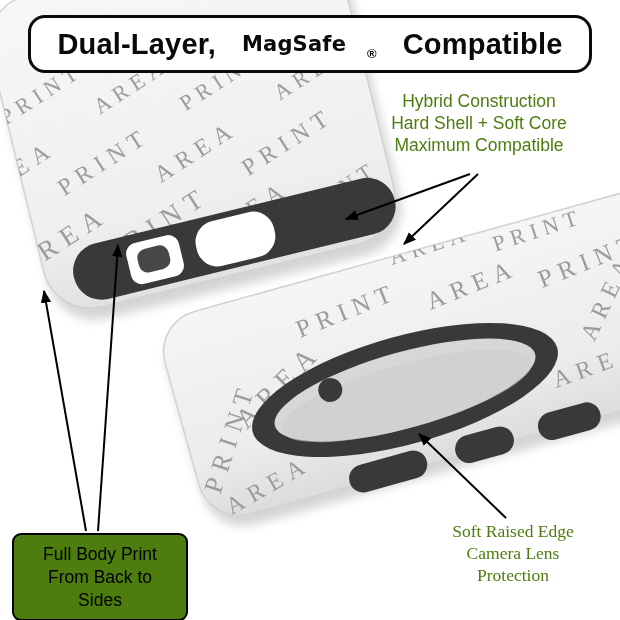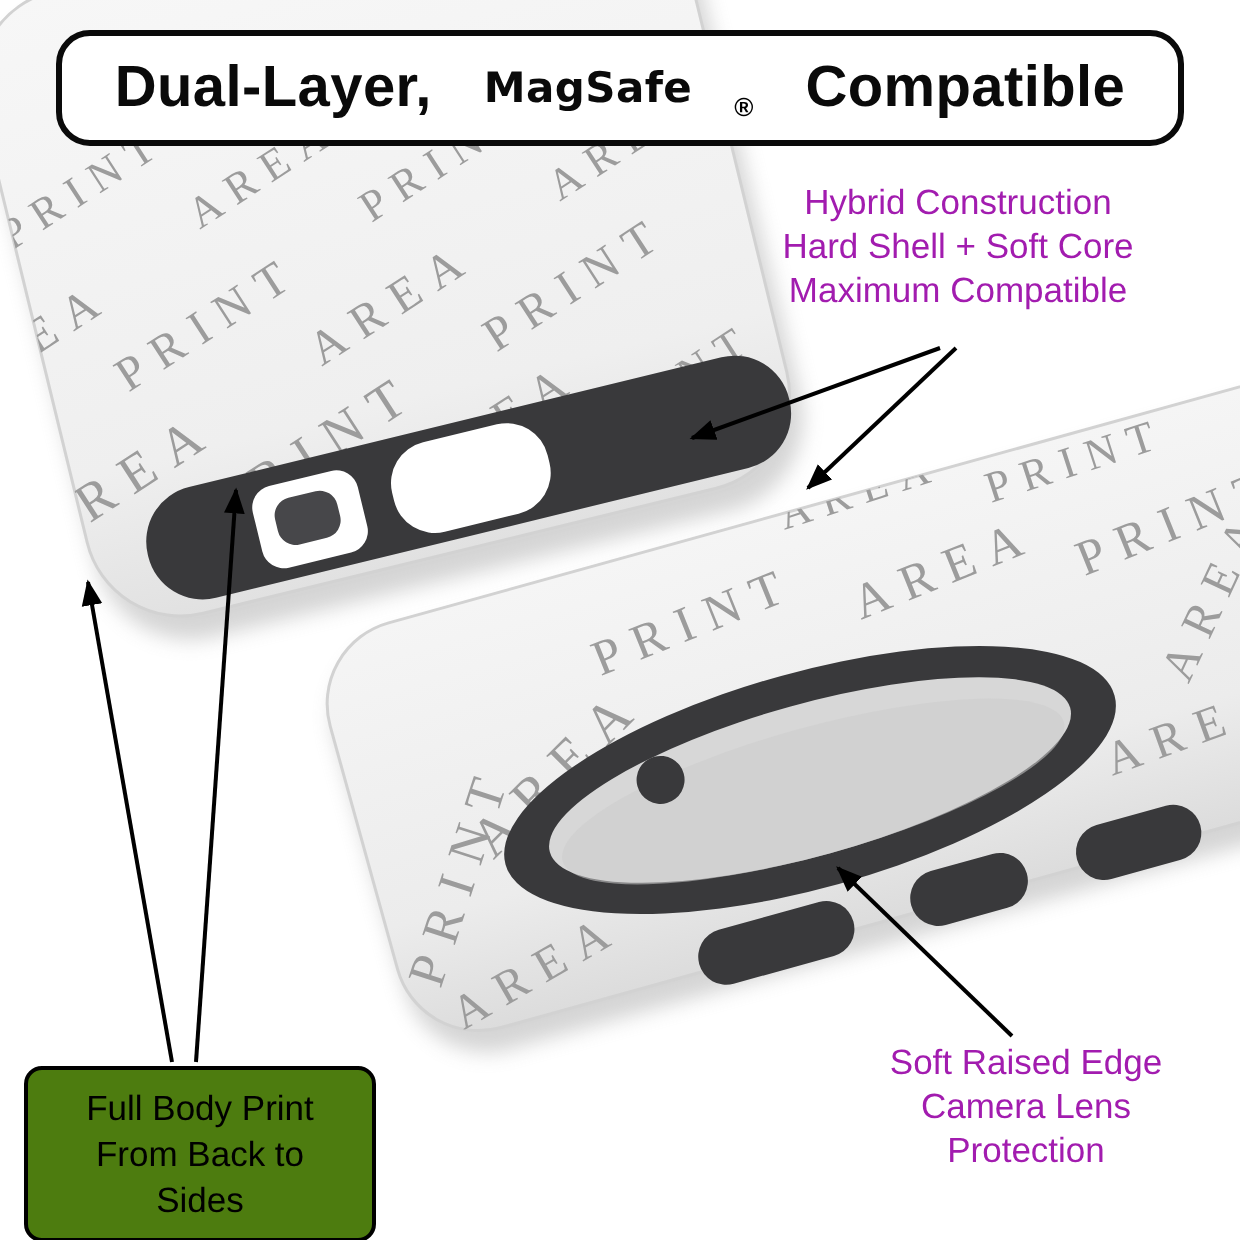--- a/index.html
+++ b/index.html
@@ -7,23 +7,23 @@
   .stage{position:relative;width:620px;height:620px;overflow:hidden;background:#fff;}
   svg.scene{position:absolute;left:0;top:0;}
   .title-box{
     position:absolute;left:28px;top:15px;width:558px;height:52px;
     border:3px solid #0a0a0a;border-radius:17px;background:#fff;
     display:flex;align-items:center;justify-content:center;gap:26px;z-index:5;
   }
   .title-box .t{font-weight:bold;font-size:29px;letter-spacing:0.2px;color:#0a0a0a;white-space:nowrap;}
   .title-box .t2{font-family:"DejaVu Sans",sans-serif;font-size:21px;}
   .title-box .reg{font-size:13px;font-weight:bold;position:relative;top:9px;margin-left:-5px;}
-  .callout{position:absolute;text-align:center;font-size:17.5px;line-height:1.26;color:#a21caf;z-index:6;}
+  .callout{position:absolute;text-align:center;font-size:17.5px;line-height:1.26;color:#4d7c0f;z-index:6;}
   .callout.hybrid{left:365px;top:90px;width:228px;}
-  .callout.camera{left:419px;top:520px;width:188px;}
+  .callout.camera{left:419px;top:520px;width:188px;font-family:Liberation Serif, serif;}
   .callout-box{
     position:absolute;left:12px;top:533px;width:164px;z-index:6;
     border:2px solid #000;border-radius:9px;background:#4d7c0f;
     padding:8px 4px;text-align:center;font-size:17.5px;line-height:1.3;
   }
 </style>
 </head>
 <body>
 
 <div class="stage">

